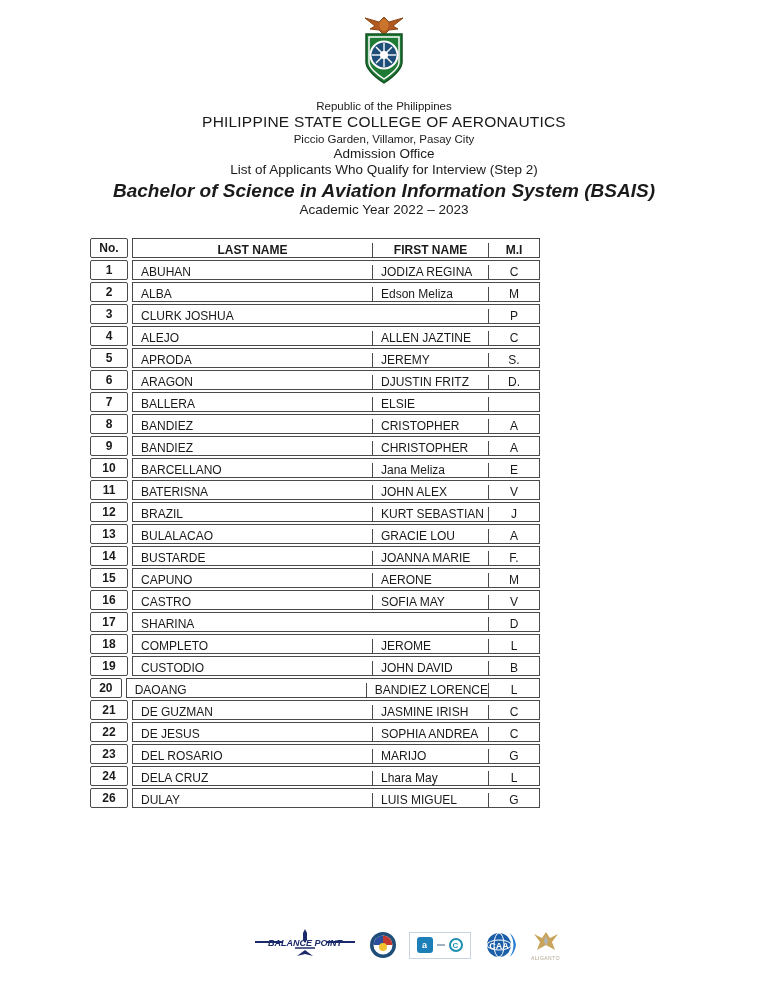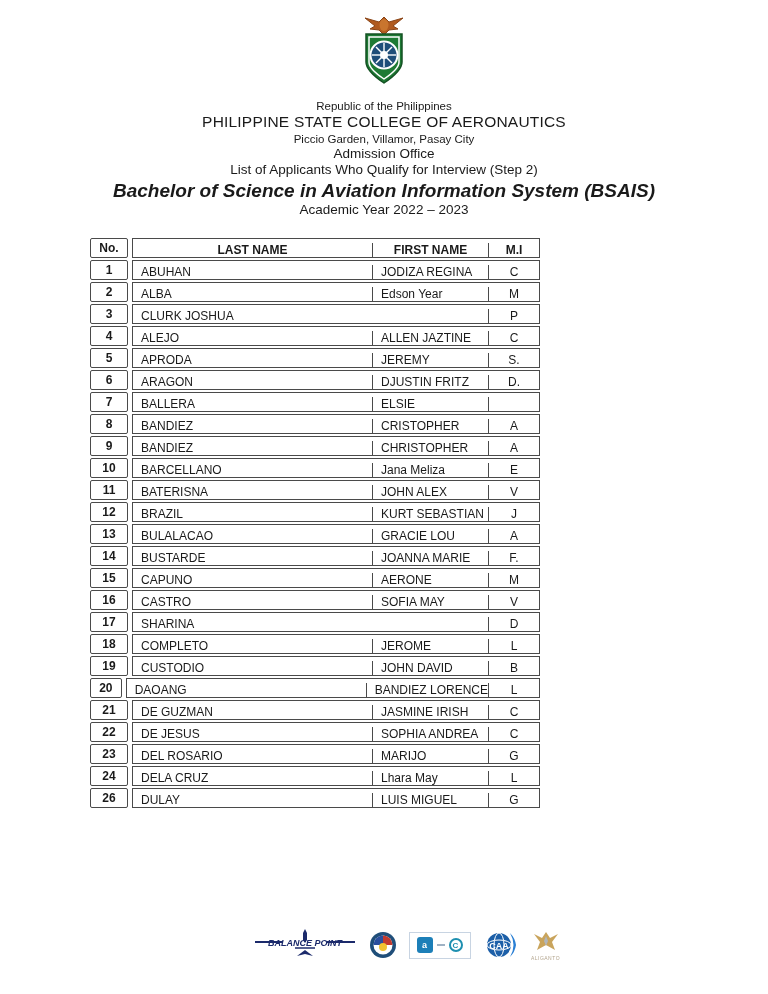--- a/index.html
+++ b/index.html
@@ -105,21 +105,21 @@
         <div class="cell last">ABUHAN</div>
         <div class="cell first">JODIZA REGINA</div>
         <div class="cell mi">C</div>
       </div>
     </div>
 
     <div class="trow">
       <div class="no-box">2</div>
       <div class="main-box">
         <div class="cell last">ALBA</div>
-        <div class="cell first">Edson Year</div>
+        <div class="cell first">Edson Meliza</div>
         <div class="cell mi">M</div>
       </div>
     </div>
 
     <div class="trow">
       <div class="no-box">3</div>
       <div class="main-box">
         <div class="cell first">CLURK JOSHUA</div>
         <div class="cell mi">P</div>
       </div>

